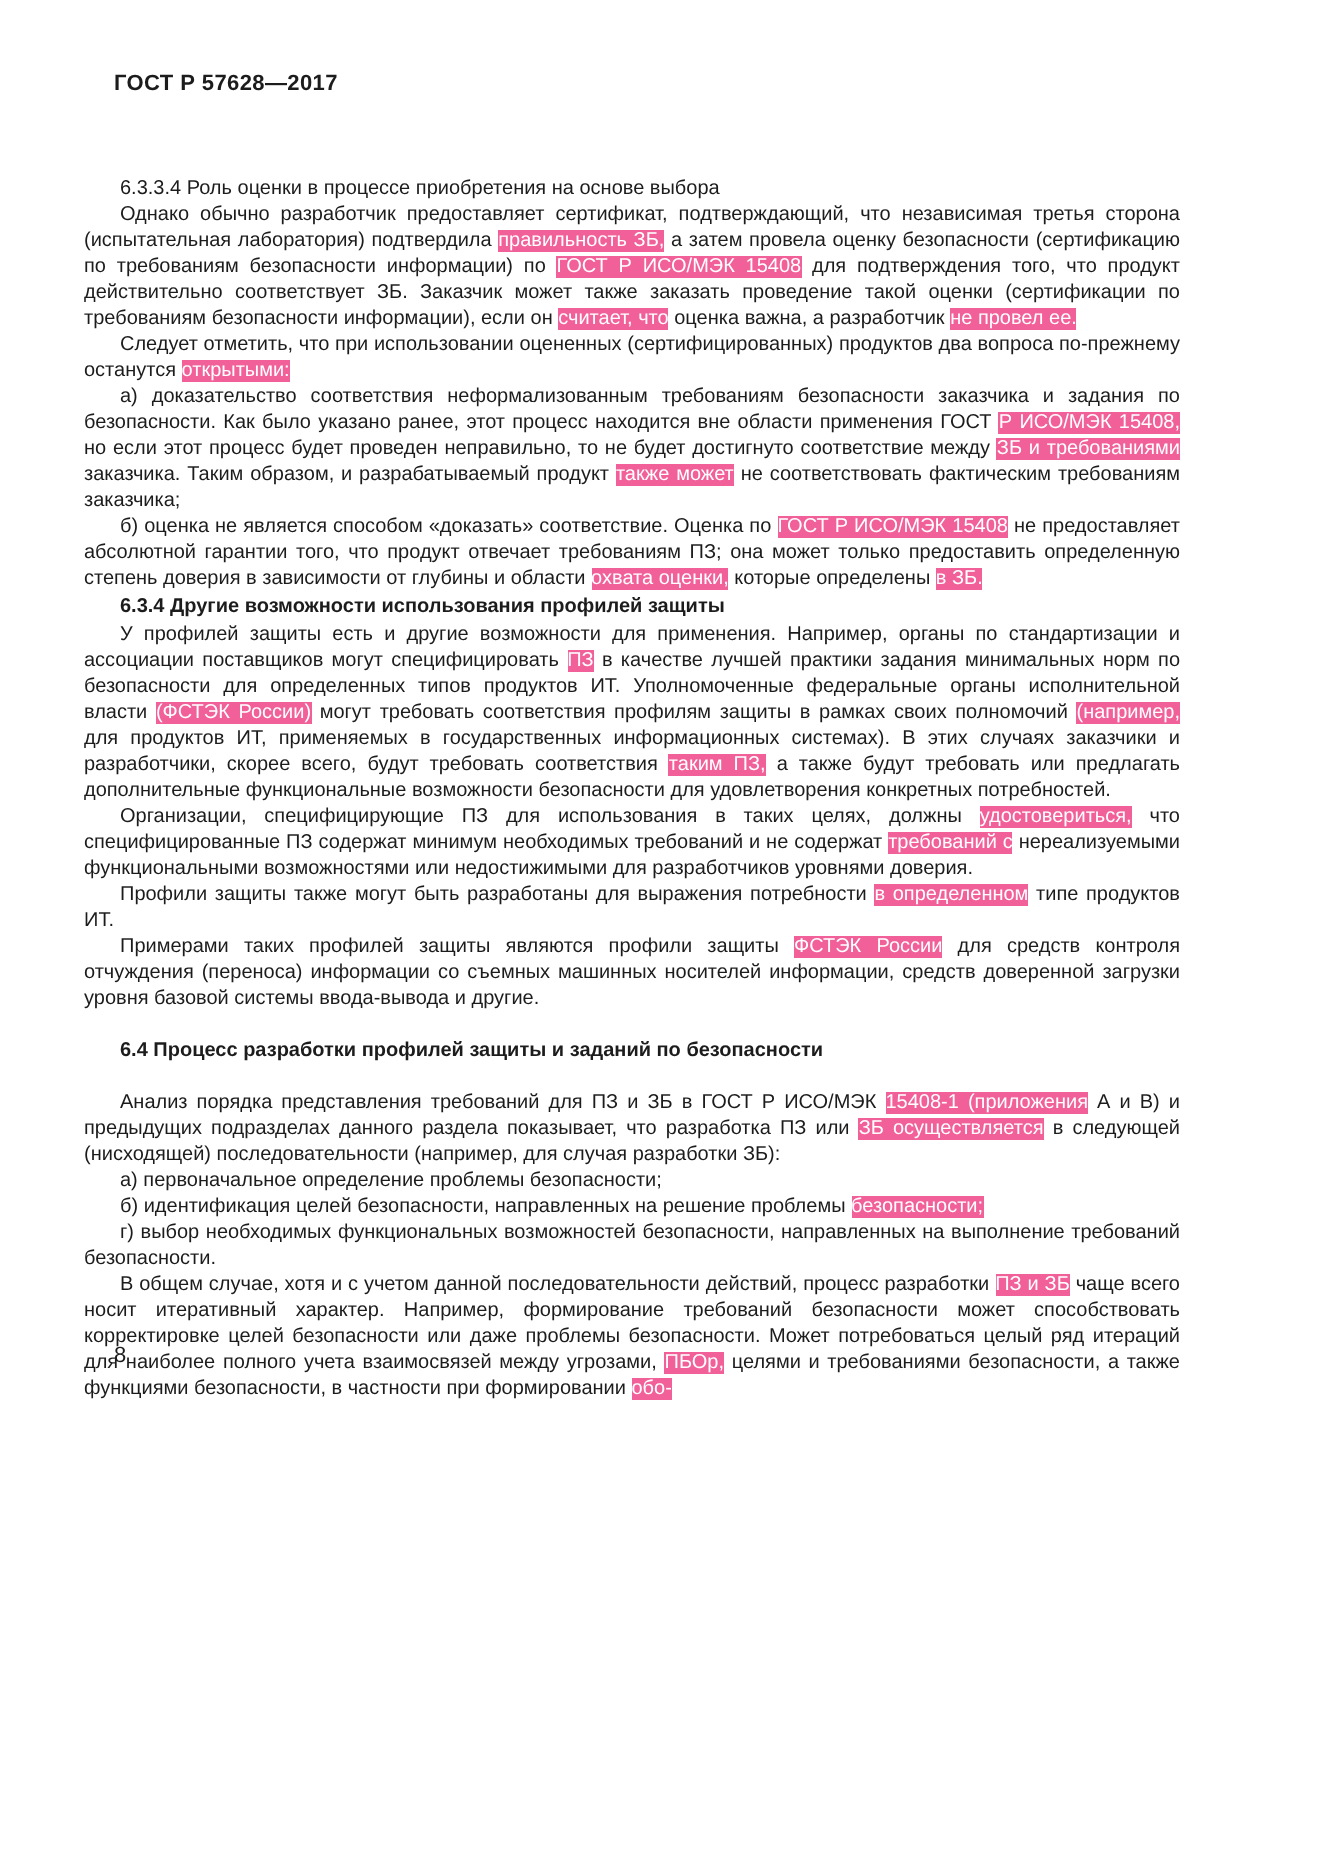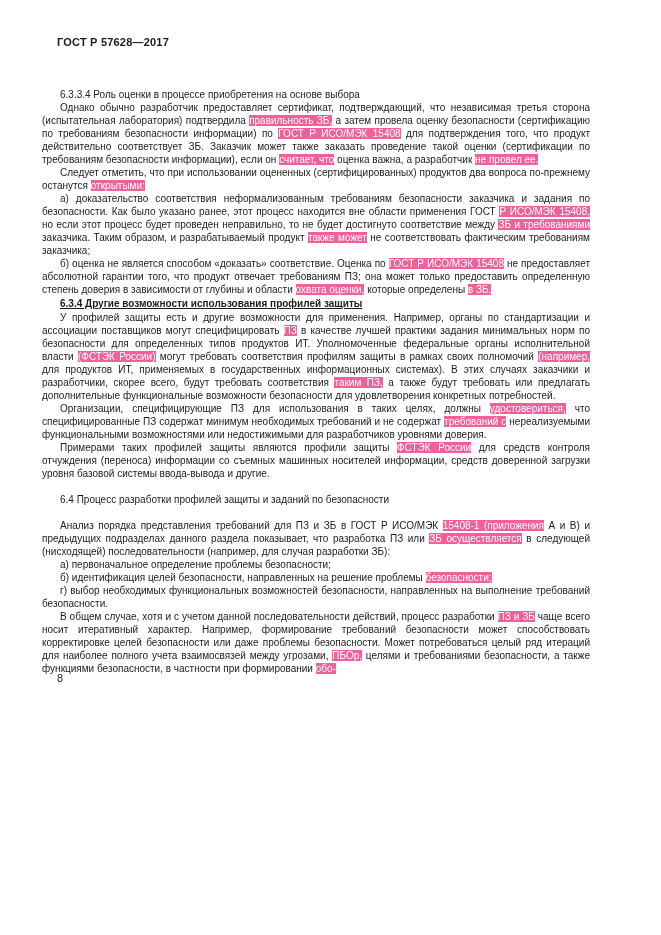--- a/index.html
+++ b/index.html
@@ -34,24 +34,23 @@
     line-height: 13px;
     text-align: justify;
   }
   .doc-body p {
     margin: 0;
     text-indent: 18px;
   }
   .doc-body p.bold-heading {
     font-weight: bold;
     margin: 1px 0 1px 0;
-    text-decoration: underline;
   }
   .doc-body p.section-heading {
-    font-weight: normal;
+    font-weight: bold;
     margin: 13px 0 13px 0;
   }
   .hl {
     background: var(--hl-bg, #f2609a);
     color: var(--hl-fg, #ffffff);
   }
   .doc-footer {
     position: absolute;
     left: 57px;
     bottom: 50px;
@@ -66,20 +65,21 @@
 
   <div class="doc-body" id="document-body">
       <p class="body"><span>6.3.3.4 Роль оценки в процессе приобретения на основе выбора</span></p>
       <p class="body"><span>Однако обычно разработчик предоставляет сертификат, подтверждающий, что независимая третья сторона (испытательная лаборатория) подтвердила </span><span class="hl">правильность ЗБ,</span><span> а затем провела оценку безопасности (сертификацию по требованиям безопасности информации) по </span><span class="hl">ГОСТ Р ИСО/МЭК 15408</span><span> для подтверждения того, что продукт действительно соответствует ЗБ. Заказчик может также заказать проведение такой оценки (сертификации по требованиям безопасности информации), если он </span><span class="hl">считает, что</span><span> оценка важна, а разработчик </span><span class="hl">не провел ее.</span></p>
       <p class="body"><span>Следует отметить, что при использовании оцененных (сертифицированных) продуктов два вопроса по-прежнему останутся </span><span class="hl">открытыми:</span></p>
       <p class="body"><span>а) доказательство соответствия неформализованным требованиям безопасности заказчика и задания по безопасности. Как было указано ранее, этот процесс находится вне области применения ГОСТ </span><span class="hl">Р ИСО/МЭК 15408,</span><span> но если этот процесс будет проведен неправильно, то не будет достигнуто соответствие между </span><span class="hl">ЗБ и требованиями</span><span> заказчика. Таким образом, и разрабатываемый продукт </span><span class="hl">также может</span><span> не соответствовать фактическим требованиям заказчика;</span></p>
       <p class="body"><span>б) оценка не является способом «доказать» соответствие. Оценка по </span><span class="hl">ГОСТ Р ИСО/МЭК 15408</span><span> не предоставляет абсолютной гарантии того, что продукт отвечает требованиям ПЗ; она может только предоставить определенную степень доверия в зависимости от глубины и области </span><span class="hl">охвата оценки,</span><span> которые определены </span><span class="hl">в ЗБ.</span></p>
       <p class="bold-heading"><span>6.3.4 Другие возможности использования профилей защиты</span></p>
       <p class="body"><span>У профилей защиты есть и другие возможности для применения. Например, органы по стандартизации и ассоциации поставщиков могут специфицировать </span><span class="hl">ПЗ</span><span> в качестве лучшей практики задания минимальных норм по безопасности для определенных типов продуктов ИТ. Уполномоченные федеральные органы исполнительной власти </span><span class="hl">(ФСТЭК России)</span><span> могут требовать соответствия профилям защиты в рамках своих полномочий </span><span class="hl">(например,</span><span> для продуктов ИТ, применяемых в государственных информационных системах). В этих случаях заказчики и разработчики, скорее всего, будут требовать соответствия </span><span class="hl">таким ПЗ,</span><span> а также будут требовать или предлагать дополнительные функциональные возможности безопасности для удовлетворения конкретных потребностей.</span></p>
       <p class="body"><span>Организации, специфицирующие ПЗ для использования в таких целях, должны </span><span class="hl">удостовериться,</span><span> что специфицированные ПЗ содержат минимум необходимых требований и не содержат </span><span class="hl">требований с</span><span> нереализуемыми функциональными возможностями или недостижимыми для разработчиков уровнями доверия.</span></p>
+      <p class="body"><span>Профили защиты также могут быть разработаны для выражения потребности </span><span class="hl">в определенном</span><span> типе продуктов ИТ.</span></p>
       <p class="body"><span>Примерами таких профилей защиты являются профили защиты </span><span class="hl">ФСТЭК России</span><span> для средств контроля отчуждения (переноса) информации со съемных машинных носителей информации, средств доверенной загрузки уровня базовой системы ввода-вывода и другие.</span></p>
       <p class="section-heading"><span>6.4 Процесс разработки профилей защиты и заданий по безопасности</span></p>
       <p class="body"><span>Анализ порядка представления требований для ПЗ и ЗБ в ГОСТ Р ИСО/МЭК </span><span class="hl">15408-1 (приложения</span><span> А и В) и предыдущих подразделах данного раздела показывает, что разработка ПЗ или </span><span class="hl">ЗБ осуществляется</span><span> в следующей (нисходящей) последовательности (например, для случая разработки ЗБ):</span></p>
       <p class="body"><span>а) первоначальное определение проблемы безопасности;</span></p>
       <p class="body"><span>б) идентификация целей безопасности, направленных на решение проблемы </span><span class="hl">безопасности;</span></p>
       <p class="body"><span>г) выбор необходимых функциональных возможностей безопасности, направленных на выполнение требований безопасности.</span></p>
       <p class="body"><span>В общем случае, хотя и с учетом данной последовательности действий, процесс разработки </span><span class="hl">ПЗ и ЗБ</span><span> чаще всего носит итеративный характер. Например, формирование требований безопасности может способствовать корректировке целей безопасности или даже проблемы безопасности. Может потребоваться целый ряд итераций для наиболее полного учета взаимосвязей между угрозами, </span><span class="hl">ПБОр,</span><span> целями и требованиями безопасности, а также функциями безопасности, в частности при формировании </span><span class="hl">обо-</span></p>
     </div>
 
   <div class="doc-footer">8</div>

